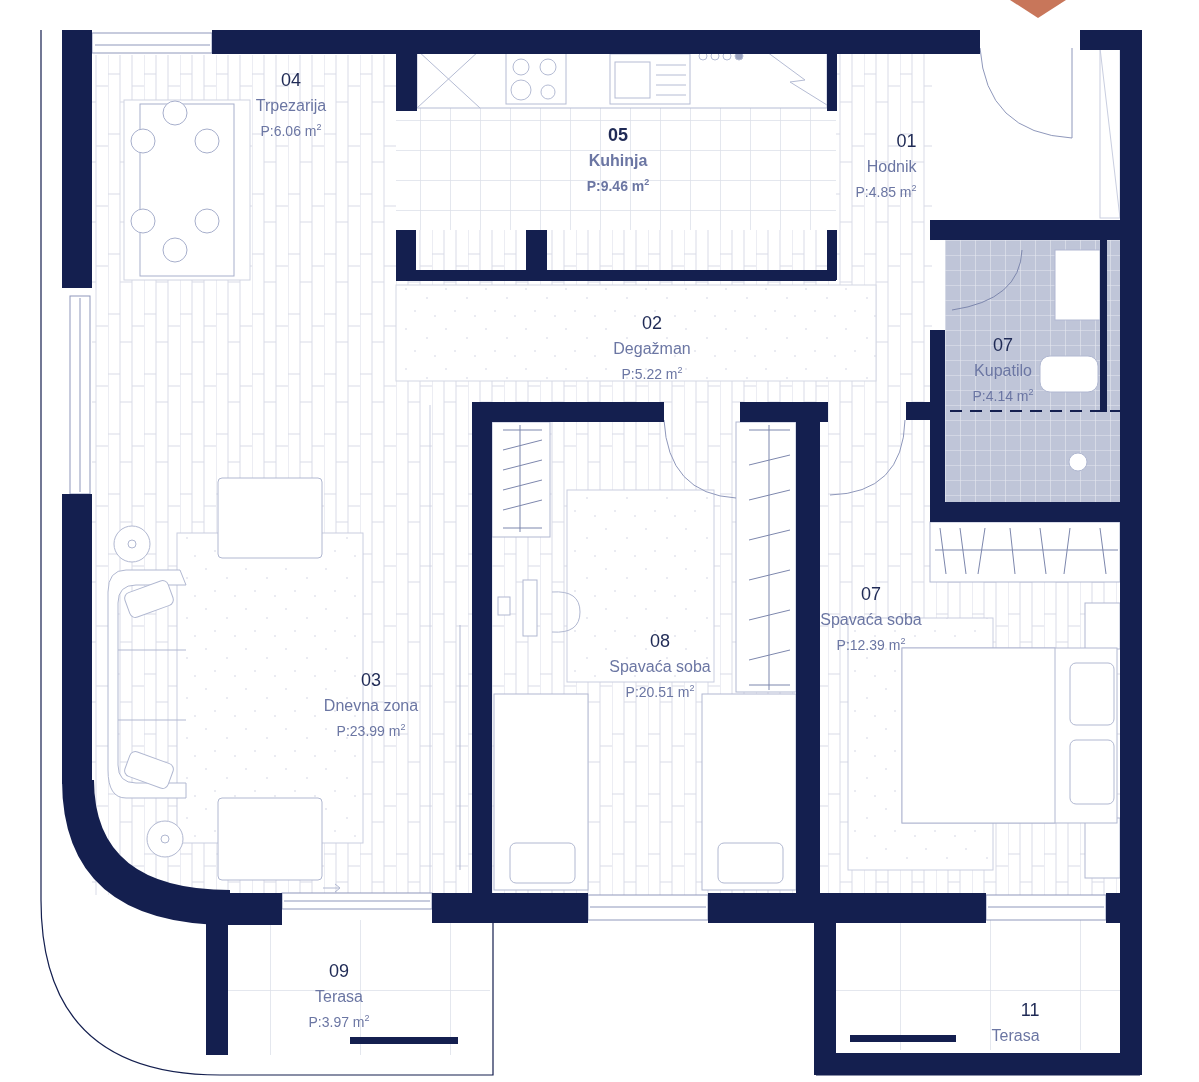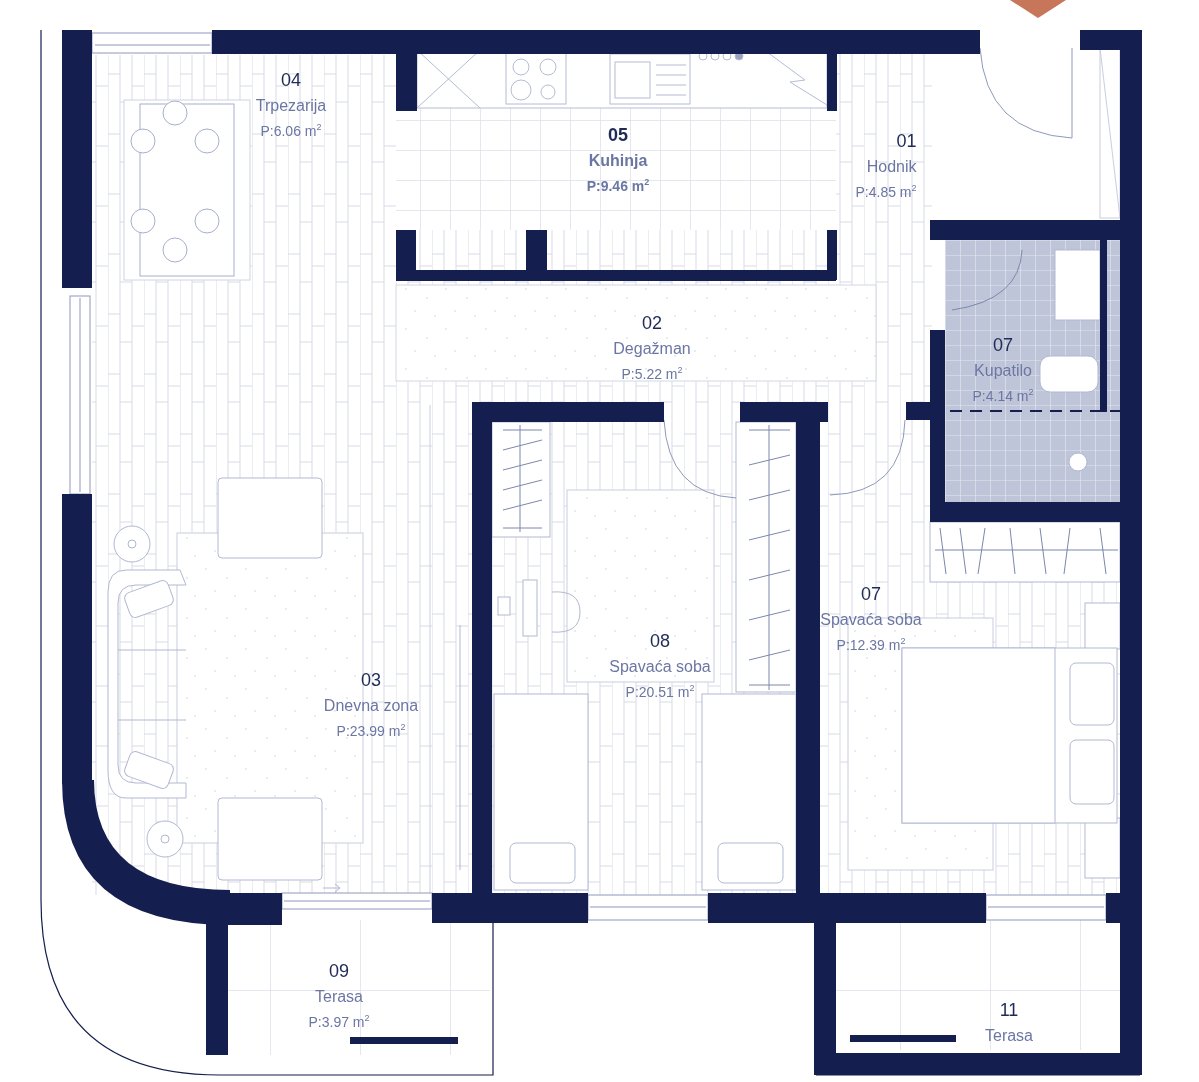--- a/index.html
+++ b/index.html
@@ -276,17 +276,17 @@
 <div class="room-label" style="left:660px; top:632px;">
   <span class="room-num">08</span>
   <span class="room-name">Spavaća soba</span>
   <span class="room-area"><span>P:</span><span>20.51</span> <span>m</span><sup>2</sup></span>
 </div>
 <div class="room-label" style="left:339px; top:962px;">
   <span class="room-num">09</span>
   <span class="room-name">Terasa</span>
   <span class="room-area"><span>P:</span><span>3.97</span> <span>m</span><sup>2</sup></span>
 </div>
-<div class="room-label" style="left:1009px; top:1001px; height:52px; overflow:hidden;">
+<div class="room-label" style="left:1009px; top:1001px; height:52px; overflow:hidden;text-align:right;">
   <span class="room-num">11</span>
   <span class="room-name">Terasa</span>
   <span class="room-area"><span>P:</span><span>2.77</span> <span>m</span><sup>2</sup></span>
 </div>
 
 </body></html>

